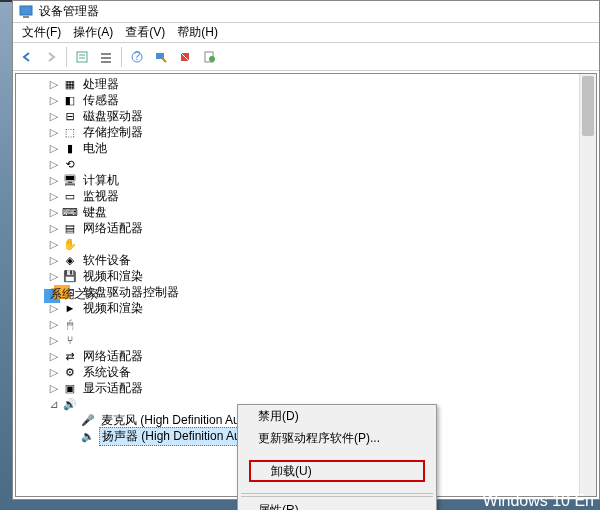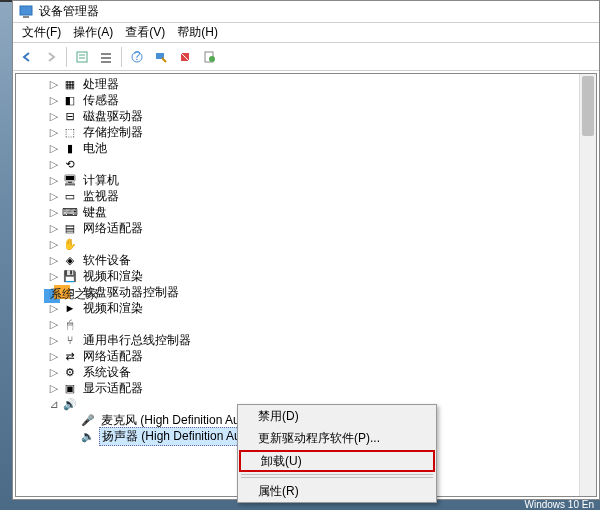--- a/index.html
+++ b/index.html
@@ -15,26 +15,26 @@
 .content{flex:1;position:relative;border:1px solid #888;margin:2px;overflow:hidden}
 .tree{position:absolute;inset:0;overflow-y:scroll;padding:2px 0}
 .node{display:flex;align-items:center;height:16px;white-space:nowrap}
 .tw{width:16px;text-align:center;color:#666;font-size:11px;cursor:pointer}
 .ic{width:16px;height:14px;display:inline-flex;align-items:center;justify-content:center;margin-right:3px}
 .lbl{padding:0 2px}
 .lbl.sel{background:#cce8ff;border:1px dotted #66a}
 .ind{display:inline-block}
 .ctxmenu{position:absolute;left:237px;top:404px;width:200px;background:#f0f0f0;border:1px solid #999;box-shadow:2px 2px 4px rgba(0,0,0,.3);z-index:10}
 .ctxmenu .mi{height:22px;display:flex;align-items:center;padding:0 20px;cursor:default}
-.ctxmenu .mi.hl{border:2px solid #c00;margin:1px}
+.ctxmenu .mi.hl{border:2px solid #c00;margin:11px}
 .ctxmenu .sep{height:1px;background:#c0c0c0;margin:2px 3px}
 .watermark{position:absolute;left:50px;top:275px;z-index:5;font-size:26px;font-weight:normal;color:#222;pointer-events:none;font-family:"SimHei"}
 .watermark .sub{font-size:11px;color:#888;letter-spacing:1px;display:block;margin-top:-4px;margin-left:50px}
 .wmico{position:absolute;left:42px;top:283px;width:40px;height:26px;z-index:4;pointer-events:none}
-.footer{position:absolute;right:6px;bottom:0;color:#fff;font-size:10px}
+.footer{position:absolute;right:6px;bottom:0;color:#fff;font-size:16px}
 .scrollbar{position:absolute;right:0;top:0;bottom:0;width:17px;background:#f0f0f0;border-left:1px solid #ddd}
 .sbthumb{position:absolute;left:2px;right:2px;top:2px;height:60px;background:#c0c0c0;border-radius:2px}
 .topstrip{position:absolute;left:0;right:0;top:0;height:2px;background:#333}
 .extwin{position:absolute;right:0;top:2px;width:40px;height:10px;background:#fff;border:1px solid #aaa;font-size:8px;overflow:hidden}
 </style>
 </head>
 <body>
 
 <div class="topstrip"></div>
 <div class="extwin"></div>
@@ -202,21 +202,20 @@
         </div>
         <div class="node">
           <span class="ind" style="width: 30px;"></span>
           <span class="tw">▷</span>
           <span class="ic" style="font-size: 11px;">🖱</span>
         </div>
         <div class="node">
           <span class="ind" style="width: 30px;"></span>
           <span class="tw">▷</span>
           <span class="ic" style="font-size: 11px;">⑂</span>
-          <span class="lbl">通用串行总线控制器</span>
         </div>
         <div class="node">
           <span class="ind" style="width: 30px;"></span>
           <span class="tw">▷</span>
           <span class="ic" style="font-size: 11px;">⇄</span>
           <span class="lbl">网络适配器</span>
         </div>
         <div class="node">
           <span class="ind" style="width: 30px;"></span>
           <span class="tw">▷</span>

